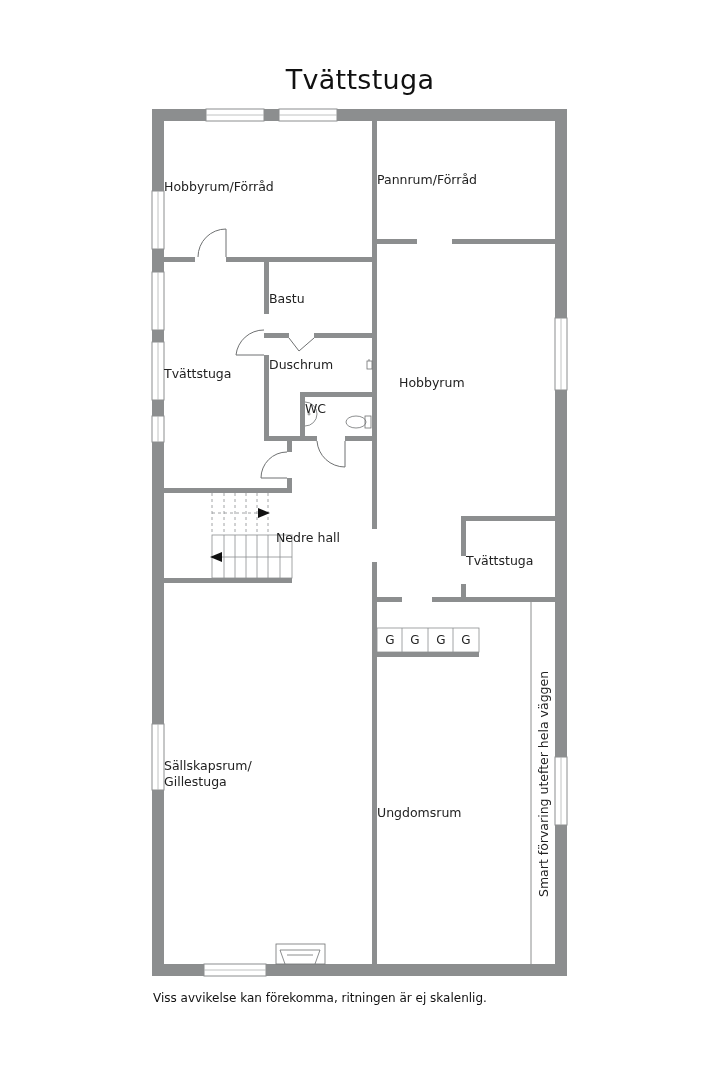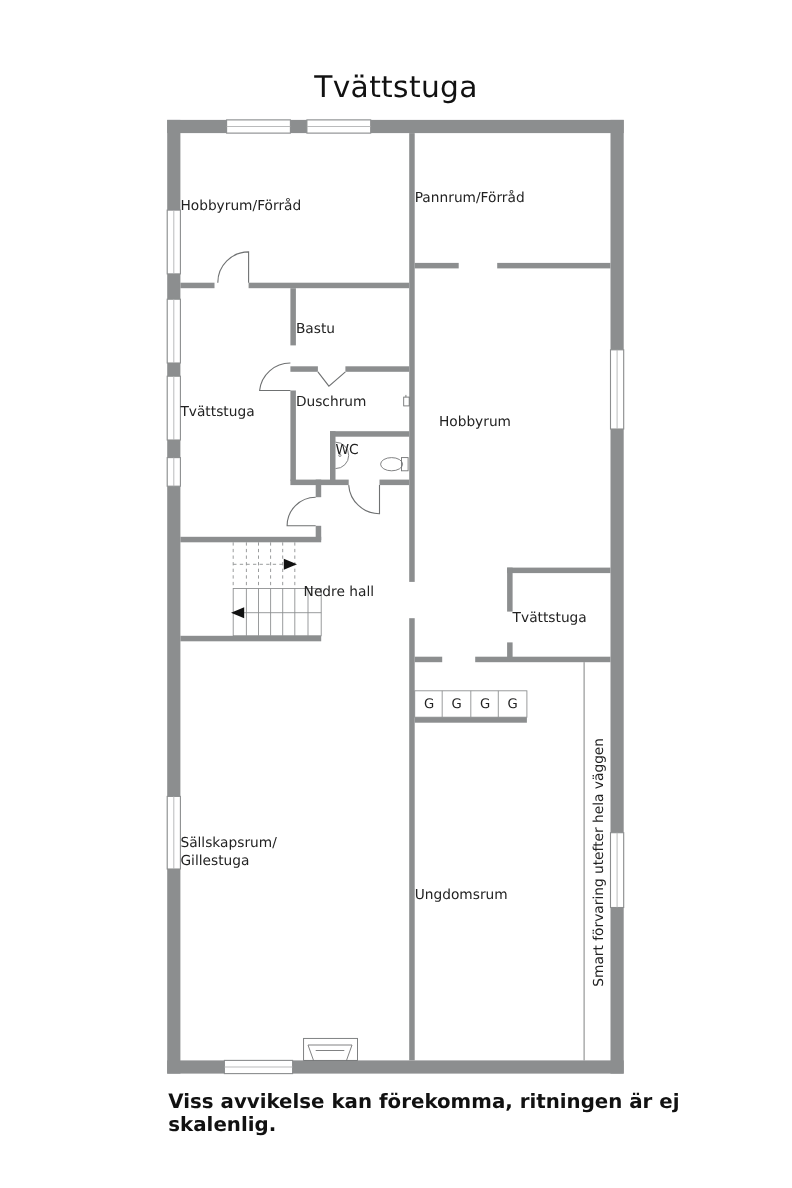--- a/index.html
+++ b/index.html
@@ -5,21 +5,21 @@
   html, body { margin:0; padding:0; background:#ffffff; }
   body { width:720px; height:1080px; position:relative; overflow:hidden;
          font-family:"DejaVu Sans", "Liberation Sans", sans-serif; color:#222; }
   .title { position:absolute; left:0; top:64px; width:720px; text-align:center;
            font-size:27px; color:#111; letter-spacing:0.3px; }
   .plan { position:absolute; left:0; top:0; width:720px; height:1080px; }
   .lbl { position:absolute; font-size:12.5px; color:#222; text-align:left; white-space:nowrap; }
   .vlbl { position:absolute; font-size:12.5px; color:#222; white-space:nowrap;
           transform-origin:left top; transform:rotate(-90deg); }
   .g { position:absolute; font-size:12px; color:#222; width:24px; text-align:center; }
-  .note { position:absolute; left:153px; top:991px; font-size:18px; color:#111;font-weight:bold; }
+  .note { position:absolute; left:153px; top:991px; font-size:12px; color:#111; }
 </style>
 </head>
 <body>
 
 <div class="title">Tvättstuga</div>
 
 <svg class="plan" viewBox="0 0 720 1080" xmlns="http://www.w3.org/2000/svg">
   <g fill="#8c8e8f">
 
     <rect x="152" y="109" width="415" height="12"></rect>

